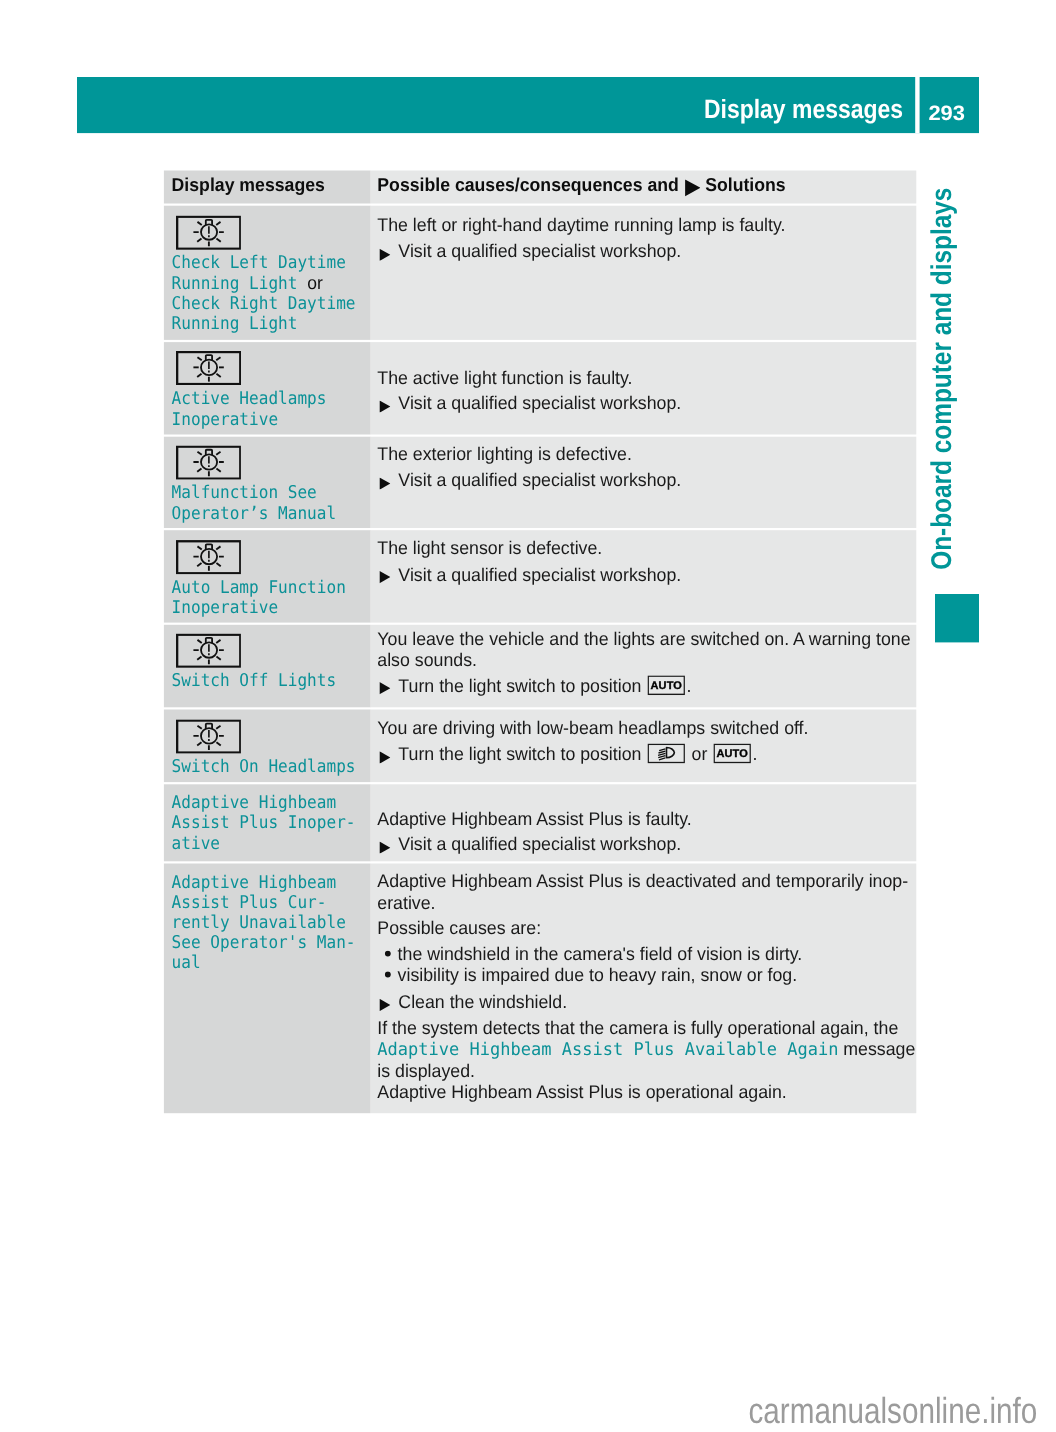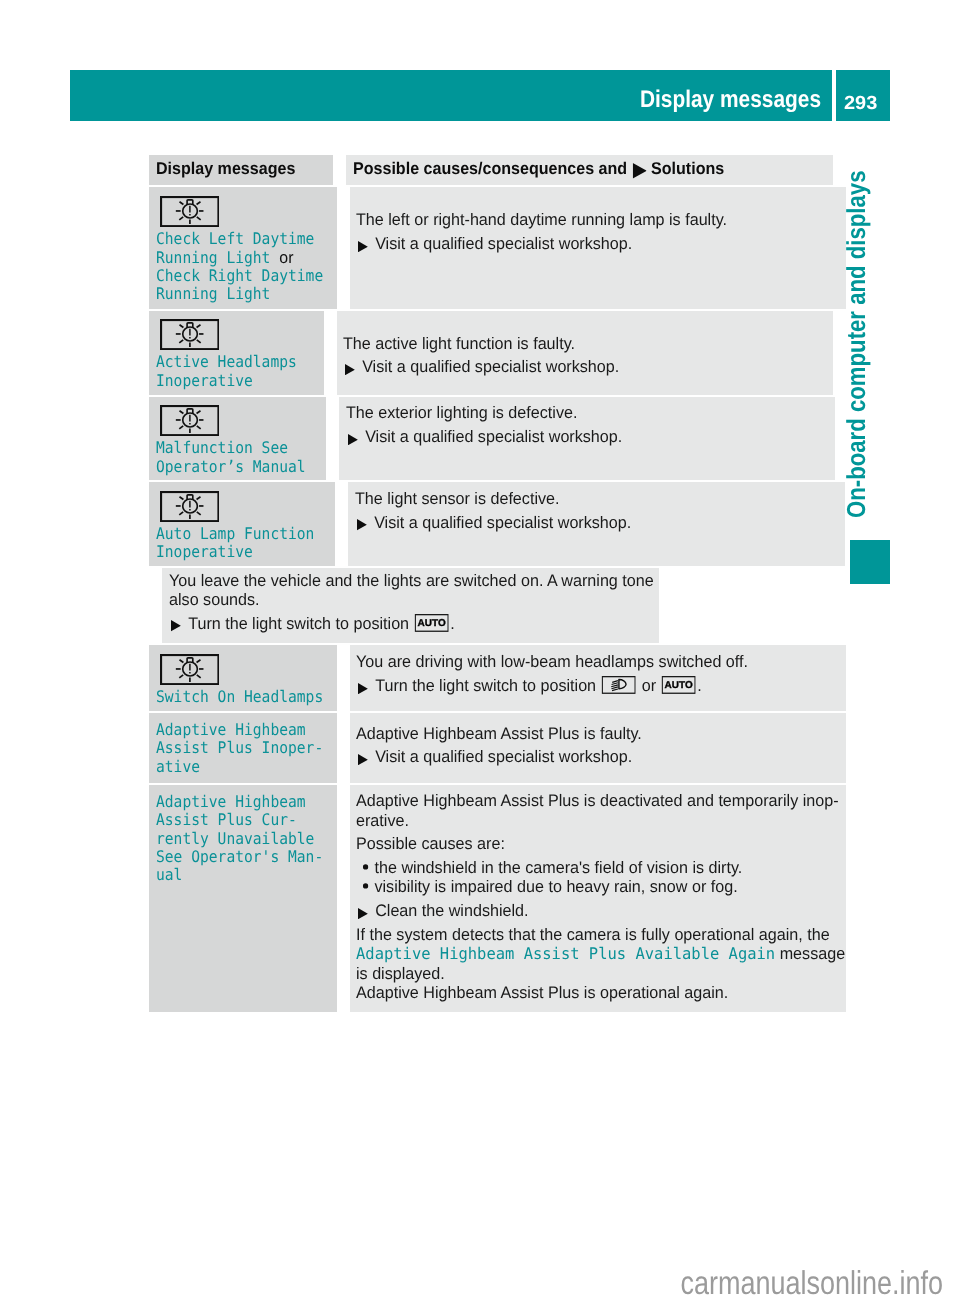--- a/index.html
+++ b/index.html
@@ -24,21 +24,21 @@
   .tabsq{position:absolute;left:849.8px;top:540.2px;width:40.6px;height:44.3px;background:#009698;}
 
   
   .wm{position:absolute;left:503px;top:1265.5px;width:440px;text-align:right;
       color:#9b9b9b;font-size:33px;line-height:33px;transform-origin:100% 0;transform:scaleX(0.818);}
 
   
   .tbl{position:absolute;left:149px;top:155px;width:684px;}
   .row{display:flex;box-sizing:border-box;}
   .c1{width:187.5px;background:#d6d7d7;box-sizing:border-box;padding:0 6px 0 7.0px;}
-  .c2{width:496.5px;background:#e6e7e7;box-sizing:border-box;padding:0 10px 0 6.9px;margin-left:13px;}
+  .c2{width:496.5px;background:#e6e7e7;box-sizing:border-box;padding:0 10px 0 6.9px;}
   .sp{height:2px;background:#fff;}
 
   .hd{font-size:17px;font-weight:bold;color:#0d0d0d;line-height:28px;white-space:nowrap;
       display:inline-block;transform-origin:0 50%;transform:scaleX(0.945);}
   .hdtri{display:inline-block;line-height:0;vertical-align:-4.7px;transform:scaleX(1.12);
       transform-origin:0 50%;margin:0 1.5px 0 1px;}
 
   .msg{font-family:"DejaVu Sans Mono",monospace;color:#0b9197;font-size:16px;
        line-height:18.4px;letter-spacing:0;white-space:nowrap;
        display:inline-block;transform-origin:0 50%;transform:scaleX(0.9135);}
@@ -88,21 +88,21 @@
   <path d="M39.07 14.97 H43.47" stroke-width="1.7"></path>
   <path d="M19.5 5.71 L23.4 8.46" stroke-width="1.7"></path>
   <path d="M40.47 5.71 L36.57 8.46" stroke-width="1.7"></path>
   <path d="M19.27 23.82 L23.17 20.84" stroke-width="1.7"></path>
   <path d="M40.67 23.82 L36.77 20.84" stroke-width="1.7"></path>
   <path d="M29.9 9.74 V16.48" stroke-width="1.5"></path>
   <path d="M29.9 17.9 V19.6" stroke-width="1.5"></path>
 </g>
           </svg>
         </div><div class="msg" style="padding-top:3.2px"><span>Check Left Daytime</span><br><span>Running Light</span> <span class="plain">or</span><br><span>Check Right Daytime</span><br><span>Running Light</span></div></div>
-      <div class="c2" style="padding-top:23px">
+      <div class="c2" style="padding-top:8px">
         <p class="txt">The left or right-hand daytime running lamp is faulty.</p>
         <p class="txt sol gap"><span class="tri"><svg width="10" height="11.3" viewBox="0 0 10 11.3">
               <path d="M0.08 0.05 L9.92 5.65 L0.08 11.25 Z" fill="#0d0d0d"></path>
             </svg></span>Visit a qualified specialist workshop.</p>
       </div>
     </div>
     <div class="sp"></div>
     <div class="row" style="height:84.1px">
       <div class="c1"><div style="padding-top:8.4px;padding-left:3.7px">
           <svg class="ibulb" width="59.5" height="31.2" viewBox="0 0 59.5 31.2">
@@ -178,20 +178,38 @@
         </div><div class="msg" style="padding-top:3.2px"><span>Auto Lamp Function</span><br><span>Inoperative</span></div></div>
       <div class="c2" style="padding-top:6.6px">
         <p class="txt">The light sensor is defective.</p>
         <p class="txt sol gap"><span class="tri"><svg width="10" height="11.3" viewBox="0 0 10 11.3">
               <path d="M0.08 0.05 L9.92 5.65 L0.08 11.25 Z" fill="#0d0d0d"></path>
             </svg></span>Visit a qualified specialist workshop.</p>
       </div>
     </div>
     <div class="sp"></div>
     <div class="row" style="height:75.9px">
+      <div class="c1"><div style="padding-top:8.4px;padding-left:3.7px">
+          <svg class="ibulb" width="59.5" height="31.2" viewBox="0 0 59.5 31.2">
+<rect x="1.05" y="1.05" width="57.4" height="29.1" fill="none" stroke="#111" stroke-width="2.1"></rect>
+<g stroke="#111" fill="none" stroke-linecap="butt">
+  <ellipse cx="30.04" cy="14.99" rx="7.33" ry="6.99" stroke-width="1.65"></ellipse>
+  <path d="M27.1 9.0 V4.7 a0.85 0.85 0 0 1 0.85 -0.85 h4.0 a0.85 0.85 0 0 1 0.85 0.85 V9.0" stroke-width="1.65"></path>
+  <path d="M29.9 23.49 V27.94" stroke-width="1.7"></path>
+  <path d="M15.83 14.97 H20.65" stroke-width="1.7"></path>
+  <path d="M39.07 14.97 H43.47" stroke-width="1.7"></path>
+  <path d="M19.5 5.71 L23.4 8.46" stroke-width="1.7"></path>
+  <path d="M40.47 5.71 L36.57 8.46" stroke-width="1.7"></path>
+  <path d="M19.27 23.82 L23.17 20.84" stroke-width="1.7"></path>
+  <path d="M40.67 23.82 L36.77 20.84" stroke-width="1.7"></path>
+  <path d="M29.9 9.74 V16.48" stroke-width="1.5"></path>
+  <path d="M29.9 17.9 V19.6" stroke-width="1.5"></path>
+</g>
+          </svg>
+        </div><div class="msg" style="padding-top:3.2px"><span>Switch Off Lights</span></div></div>
       <div class="c2" style="padding-top:3px">
         <p class="txt">You leave the vehicle and the lights are switched on. A warning tone also sounds.</p>
         <p class="txt sol gap"><span class="tri"><svg width="10" height="11.3" viewBox="0 0 10 11.3">
               <path d="M0.08 0.05 L9.92 5.65 L0.08 11.25 Z" fill="#0d0d0d"></path>
             </svg></span>Turn the light switch to position <span class="inlbox"><svg width="34.2" height="17.9" viewBox="0 0 34.2 17.9">
 <rect x="0.65" y="0.65" width="32.9" height="16.6" fill="none" stroke="#1a1a1a" stroke-width="1.3"></rect>
 <text x="17.1" y="12.35" font-family="Liberation Sans, sans-serif" font-size="10" font-weight="bold" text-anchor="middle" fill="#000" stroke="#000" stroke-width="0.35" letter-spacing="0.1">AUTO</text>
 </svg></span>.</p>
       </div>
     </div>
@@ -231,21 +249,21 @@
 </g>
 </svg></span> or <span class="inlbox"><svg width="34.2" height="17.9" viewBox="0 0 34.2 17.9">
 <rect x="0.65" y="0.65" width="32.9" height="16.6" fill="none" stroke="#1a1a1a" stroke-width="1.3"></rect>
 <text x="17.1" y="12.35" font-family="Liberation Sans, sans-serif" font-size="10" font-weight="bold" text-anchor="middle" fill="#000" stroke="#000" stroke-width="0.35" letter-spacing="0.1">AUTO</text>
 </svg></span>.</p>
       </div>
     </div>
     <div class="sp"></div>
     <div class="row" style="height:70.1px">
       <div class="c1"><div class="msg" style="padding-top:8.2px"><span>Adaptive Highbeam</span><br><span>Assist Plus Inoper-</span><br><span>ative</span></div></div>
-      <div class="c2" style="padding-top:11px">
+      <div class="c2" style="padding-top:22px">
         <p class="txt">Adaptive Highbeam Assist Plus is faulty.</p>
         <p class="txt sol gap"><span class="tri"><svg width="10" height="11.3" viewBox="0 0 10 11.3">
               <path d="M0.08 0.05 L9.92 5.65 L0.08 11.25 Z" fill="#0d0d0d"></path>
             </svg></span>Visit a qualified specialist workshop.</p>
       </div>
     </div>
     <div class="sp"></div>
     <div class="row" style="height:227.7px">
       <div class="c1"><div class="msg" style="padding-top:8.2px"><span>Adaptive Highbeam</span><br><span>Assist Plus Cur-</span><br><span>rently Unavailable</span><br><span>See Operator's Man-</span><br><span>ual</span></div></div>
       <div class="c2" style="padding-top:6.6px">

